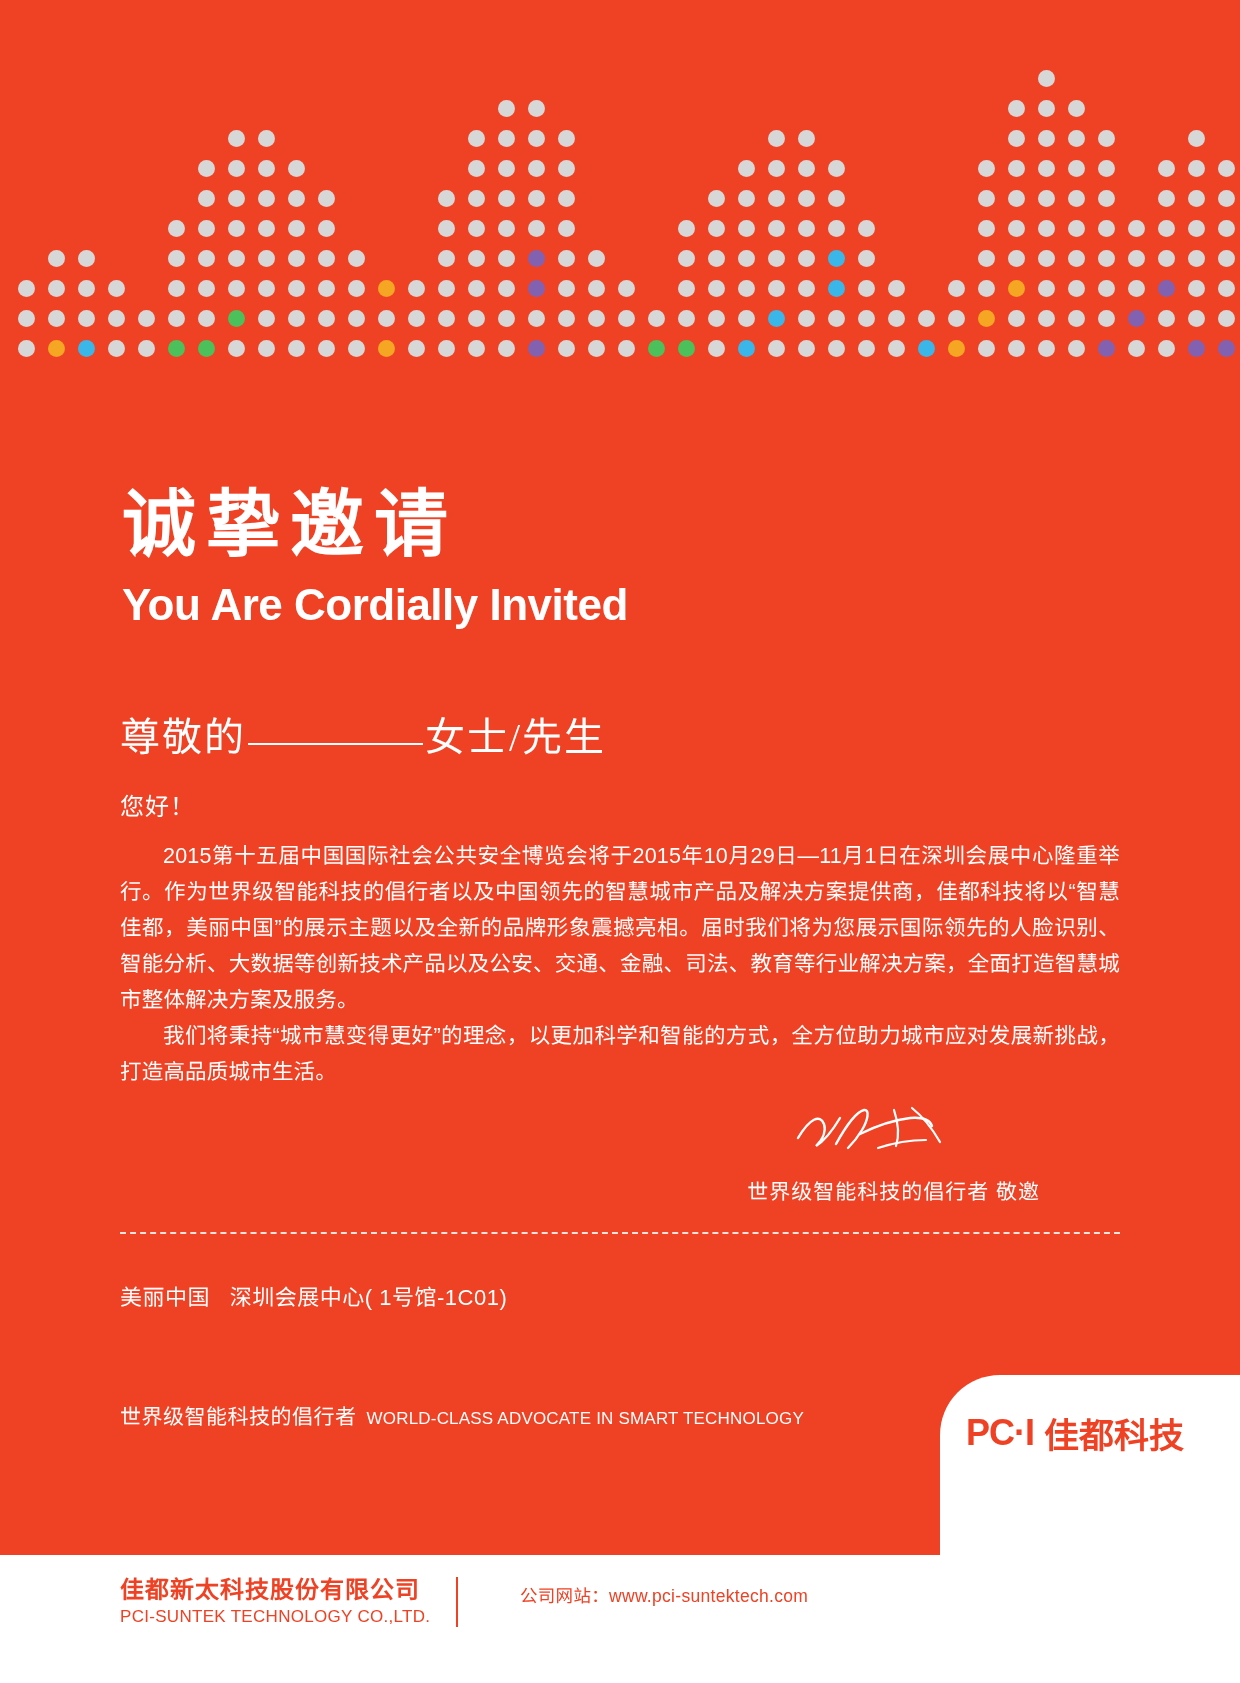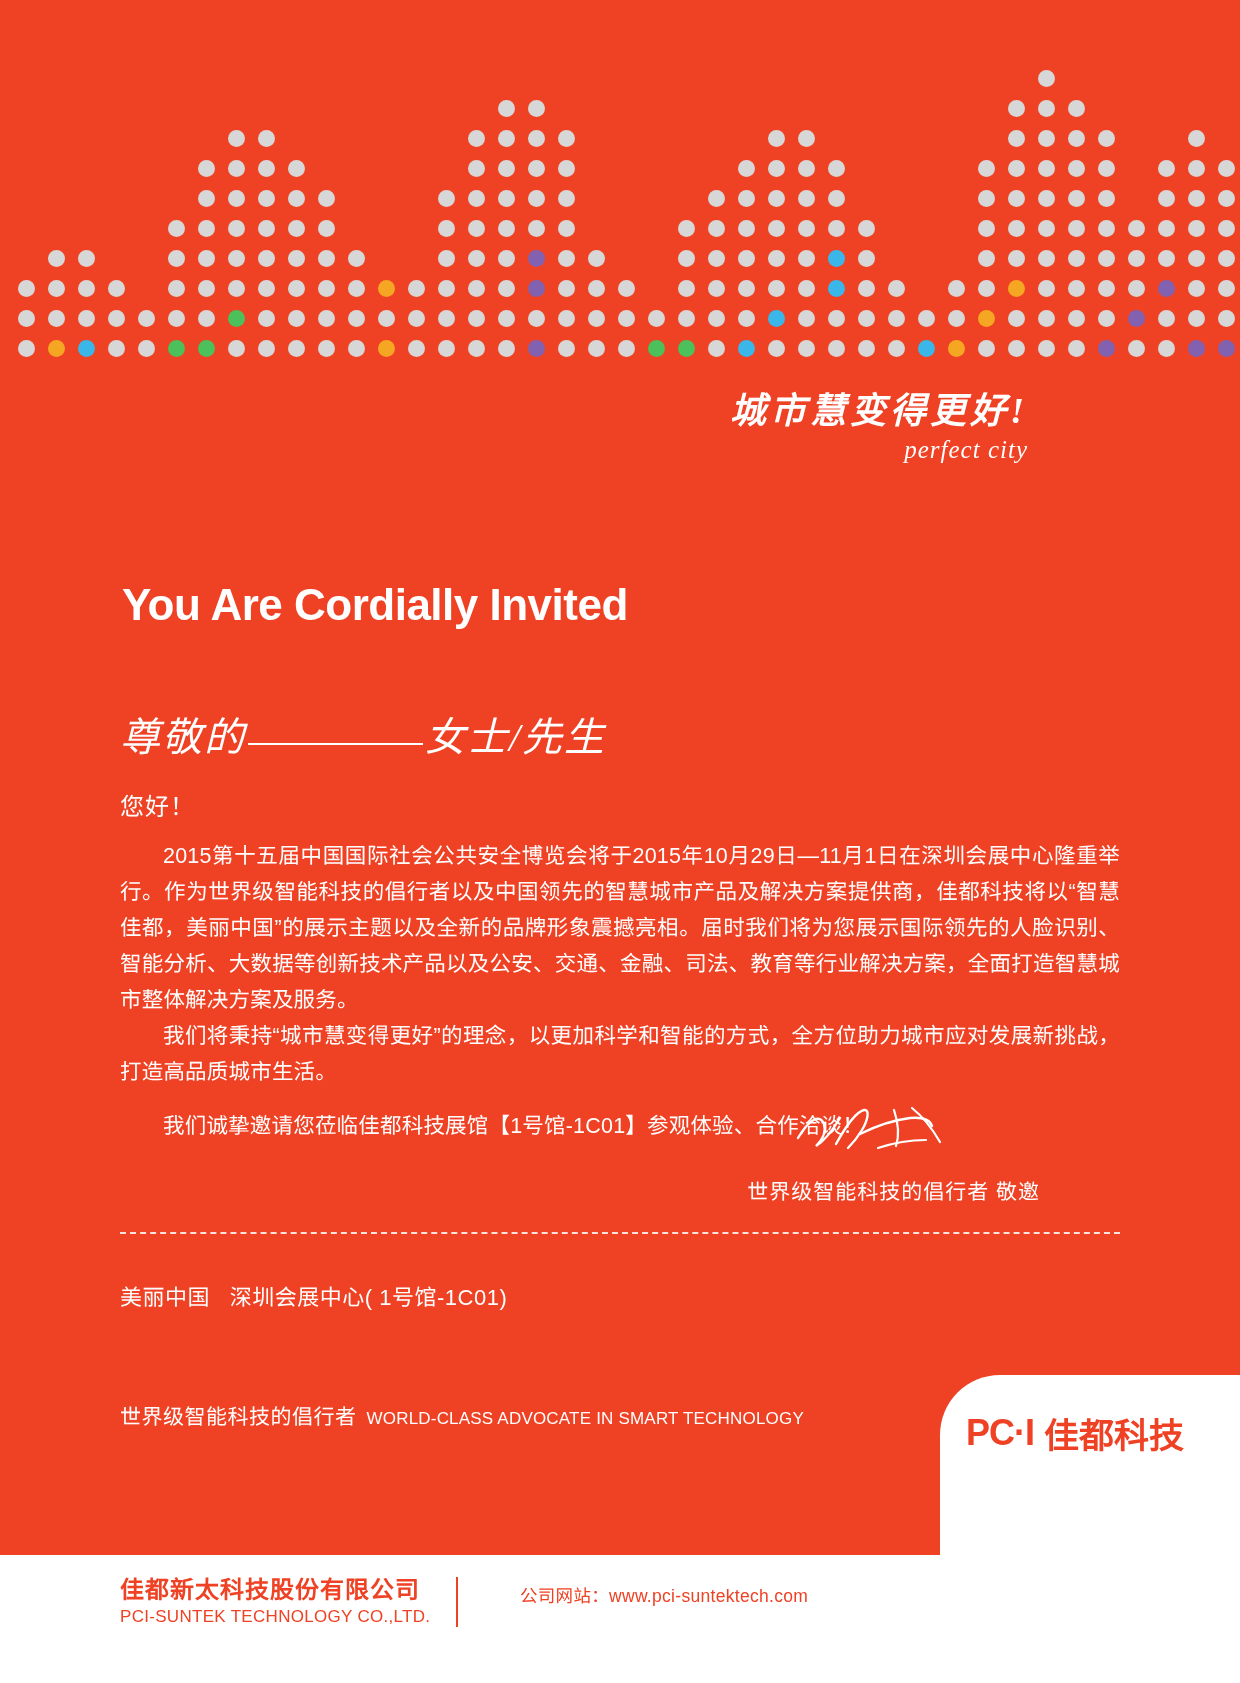--- a/index.html
+++ b/index.html
@@ -97,21 +97,20 @@
   
   .salutation {
     position: absolute;
     left: 120px;
     top: 705px;
     color: #ffffff;
     font-family: "Liberation Serif", serif;
     font-size: 40px;
     letter-spacing: 2px;
     white-space: nowrap;
-    font-style: italic;
   }
   .salutation .blank {
     display: inline-block;
     width: 175px;
     border-bottom: 2px solid #ffffff;
     margin: 0 2px;
     vertical-align: 6px;
   }
 
   
@@ -517,37 +516,33 @@
         <div class="dot" style="left: 1188px; top: 108px;"></div>
         <div class="dot" style="left: 1218px; top: 318px; background: rgb(130, 98, 176);"></div>
         <div class="dot" style="left: 1218px; top: 288px;"></div>
         <div class="dot" style="left: 1218px; top: 258px;"></div>
         <div class="dot" style="left: 1218px; top: 228px;"></div>
         <div class="dot" style="left: 1218px; top: 198px;"></div>
         <div class="dot" style="left: 1218px; top: 168px;"></div>
         <div class="dot" style="left: 1218px; top: 138px;"></div>
       </div>
 
-    <div class="slogan">
-      <div class="slogan-cn">城市慧变得更好!</div>
-      <div class="slogan-en">perfect city</div>
-    </div>
-
+
+    <div class="headline-cn">诚挚邀请</div>
     <div class="headline-en">You Are Cordially Invited</div>
 
     <div class="salutation">
       <span>尊敬的</span><span class="blank"></span><span>女士/先生</span>
     </div>
 
     <div class="greeting">您好！</div>
 
     <div class="body-text">
       <p>2015第十五届中国国际社会公共安全博览会将于2015年10月29日—11月1日在深圳会展中心隆重举行。作为世界级智能科技的倡行者以及中国领先的智慧城市产品及解决方案提供商，佳都科技将以“智慧佳都，美丽中国”的展示主题以及全新的品牌形象震撼亮相。届时我们将为您展示国际领先的人脸识别、智能分析、大数据等创新技术产品以及公安、交通、金融、司法、教育等行业解决方案，全面打造智慧城市整体解决方案及服务。</p>
       <p>我们将秉持“城市慧变得更好”的理念，以更加科学和智能的方式，全方位助力城市应对发展新挑战，打造高品质城市生活。</p>
-      <p class="para-gap">我们诚挚邀请您莅临佳都科技展馆【1号馆-1C01】参观体验、合作洽谈！</p>
     </div>
 
     <div class="signature-mark">
       <svg width="170" height="60" viewBox="0 0 170 60" fill="none" xmlns="http://www.w3.org/2000/svg">
         <path d="M8 38 C 20 18, 30 14, 34 24 C 37 33, 30 42, 26 46 C 36 40, 44 28, 50 18" stroke="#ffffff" stroke-width="2.4" stroke-linecap="round"></path>
         <path d="M46 44 C 56 26, 66 12, 74 10 C 80 9, 78 20, 72 30 C 66 40, 60 46, 58 48" stroke="#ffffff" stroke-width="2.4" stroke-linecap="round"></path>
         <path d="M70 34 C 86 26, 104 20, 120 18 C 132 17, 140 20, 142 26" stroke="#ffffff" stroke-width="2.4" stroke-linecap="round"></path>
         <path d="M104 10 C 108 22, 110 34, 106 46" stroke="#ffffff" stroke-width="2.2" stroke-linecap="round"></path>
         <path d="M122 8 C 132 16, 142 28, 150 42" stroke="#ffffff" stroke-width="2.2" stroke-linecap="round"></path>
         <path d="M88 48 C 100 44, 118 40, 136 40" stroke="#ffffff" stroke-width="2.2" stroke-linecap="round"></path>

